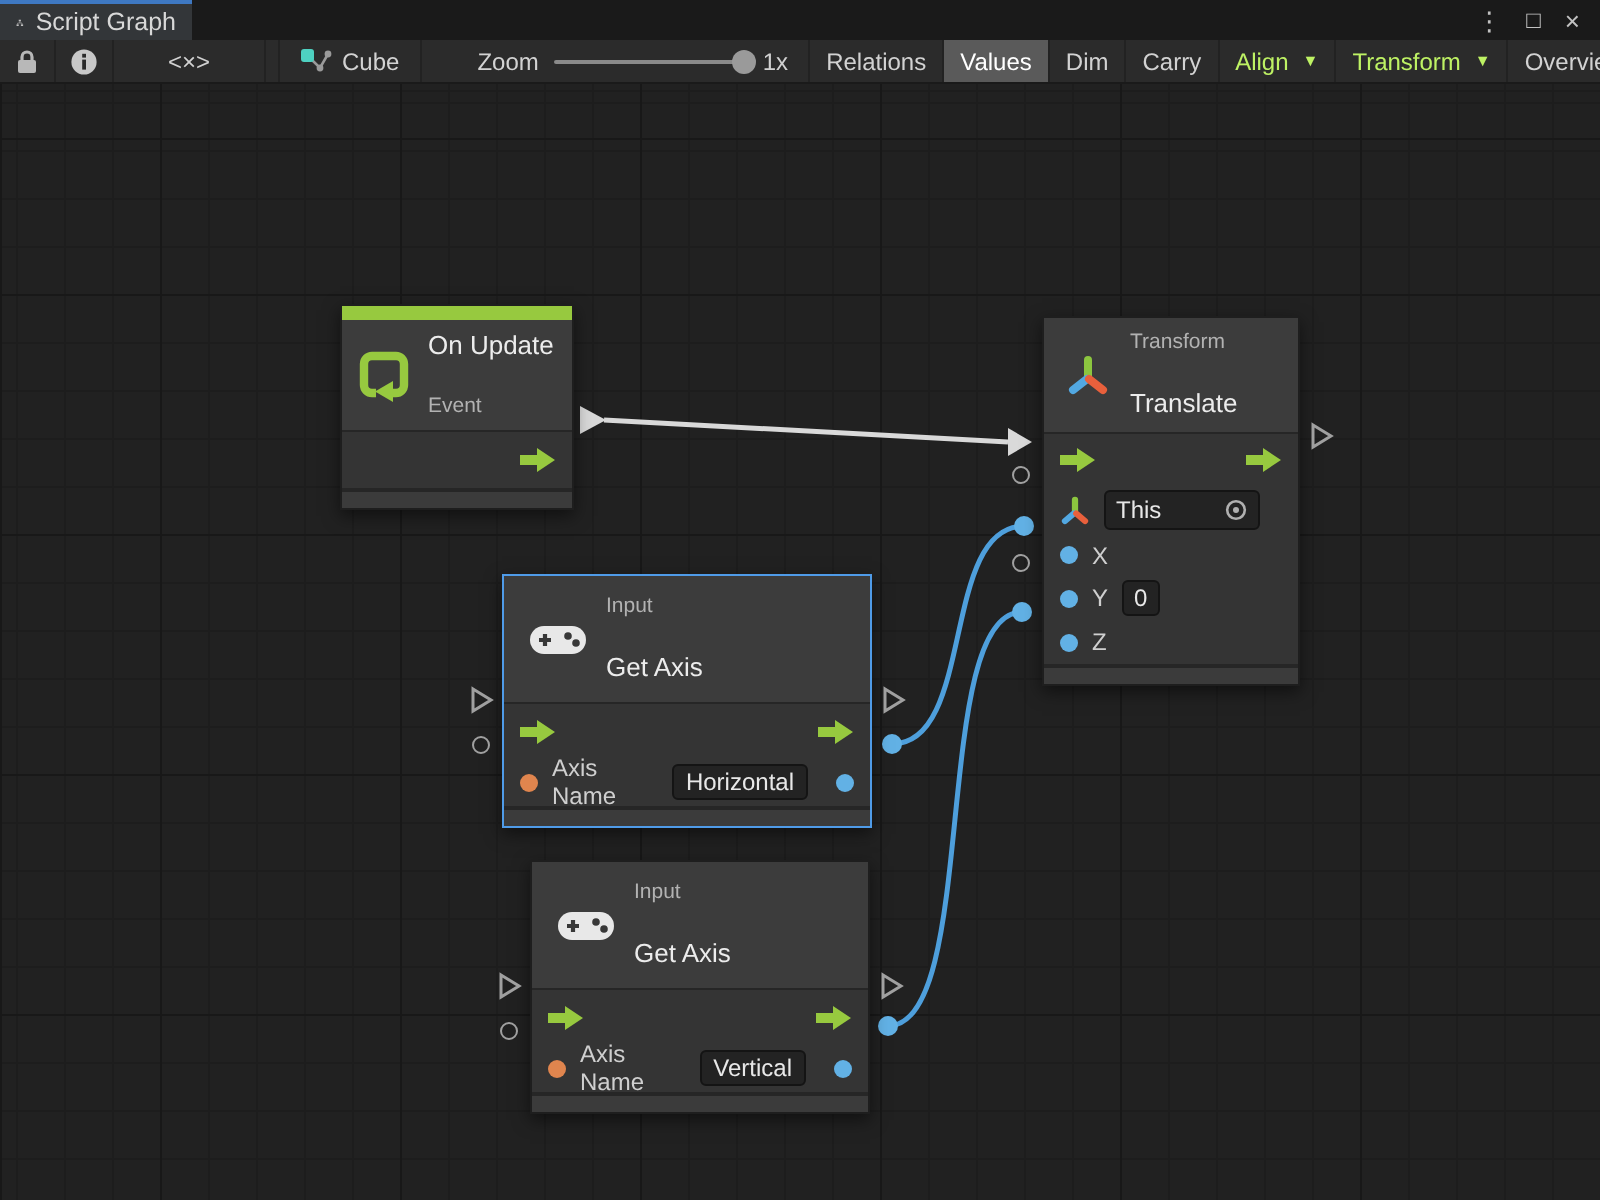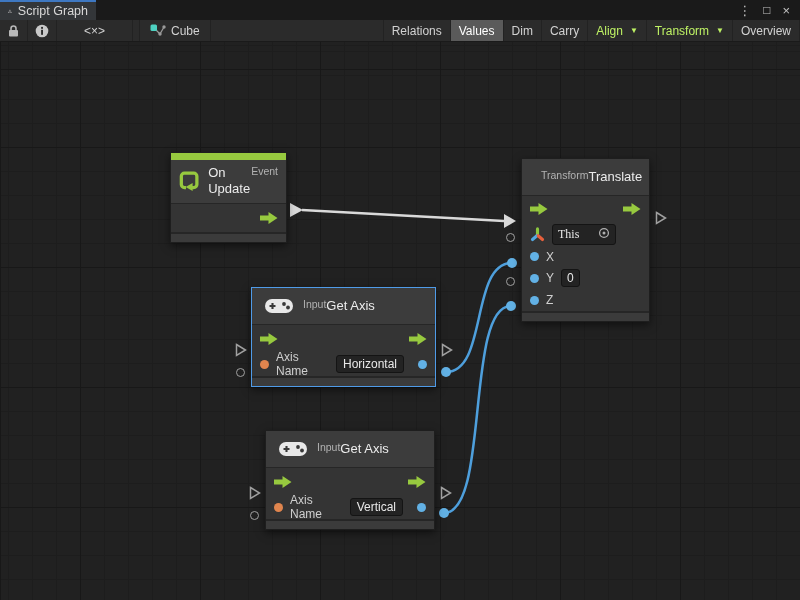--- a/index.html
+++ b/index.html
@@ -50,38 +50,38 @@
   .wire-blue{ fill:none; stroke:#4e9fdc; stroke-width:2.5; }
   .wire-white{ fill:none; stroke:var(--wire-white); stroke-width:2.5; }
 
   
   .node{ position:absolute; z-index:2; background:#343434; border:1px solid #1e1e1e;
     box-shadow:0 3px 8px rgba(0,0,0,.5); color:#e8e8e8; }
   .node.selected{ border:1.5px solid var(--selection-blue); }
   .node-colorbar{ height:7px; background:var(--accent-green); }
   .node-header{ background:#3c3c3c; border-bottom:1px solid #262626; display:flex; align-items:center;
     gap:9px; padding:6px 12px 6px 10px; }
-  .node-header .titles{ display:flex; line-height:1.25; }
+  .node-header .titles{ display:flex; flex-direction:column; line-height:1.25;gap:16px; }
   .t-small{ font-size:10.5px; color:#b2b2b2; }
   .t-big{ font-size:13px; color:#ececec; }
   .node-footer{ height:10px; background:#3b3b3b; border-top:2px solid #262626; }
   .row{ display:flex; align-items:center; padding:0 8px; gap:7px; }
   .row .plabel{ font-size:12px; color:#cfcfcf; }
   .spring{ flex:1 1 auto; }
 
   .dot{ width:9px; height:9px; border-radius:50%; flex:0 0 auto; }
   .dot.blue{ background:var(--port-blue); }
   .dot.orange{ background:var(--port-orange); }
   .flow-arrow{ width:18px; height:12px; flex:0 0 auto; }
   .flow-arrow path{ fill:var(--accent-green); }
 
   .field{ background:#232323; border:1px solid #141414; border-radius:3px; padding:1px 6px;
     font-size:12px; color:#e8e8e8; white-space:nowrap; }
-  .field.target{ display:flex; justify-content:space-between; width:64px;
-    padding:2px 5px;font-family:Liberation Serif, serif; }
+  .field.target{ display:flex; align-items:center; justify-content:space-between; width:78px;
+    padding:2px 5px; }
   .field.tiny{ padding:1px 5px; }
 
   
   .o-port{ position:absolute; display:flex; align-items:center; justify-content:center; }
   .o-circle{ width:9px; height:9px; border:1.5px solid #a0a0a0; border-radius:50%; }
 </style>
 </head>
 <body>
 
 <div class="tabbar">
@@ -120,20 +120,27 @@
   </div>
   <div class="graph-ref" style="border-right:1px solid #222; margin-left:6px;">
     <svg width="16" height="14" viewBox="0 0 16 14">
       <path d="M4 4 L10 10 L14 3" stroke="#9a9a9a" stroke-width="1.3" fill="none"></path>
       <rect x="0.5" y="0.5" width="6.5" height="6.5" rx="1.5" fill="#4ed1c1"></rect>
       <circle cx="10" cy="10" r="1.7" fill="#9a9a9a"></circle>
       <circle cx="14" cy="3" r="1.7" fill="#9a9a9a"></circle>
     </svg>
     <span>Cube</span>
   </div>
+  <div class="zoom-group">
+    <span>Zoom</span>
+    <div class="zoom-track">
+      <div class="zoom-handle"></div>
+    </div>
+    <span>1x</span>
+  </div>
   <div class="right-group">
     <div class="tb-btn">
       <span>Relations</span>
     </div>
     <div class="tb-btn active">
       <span>Values</span>
     </div>
     <div class="tb-btn">
       <span>Dim</span>
     </div>

